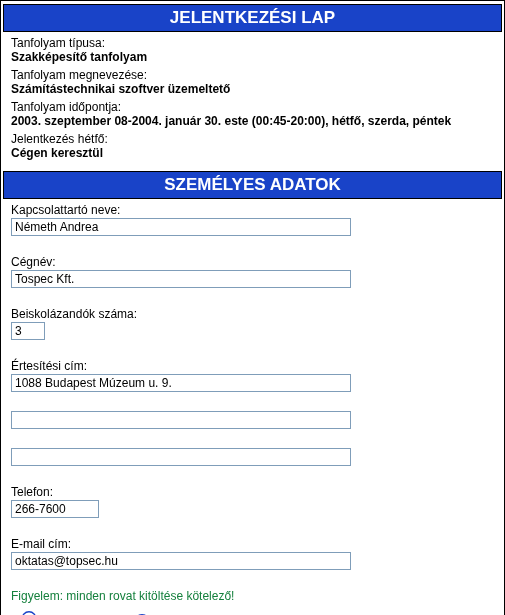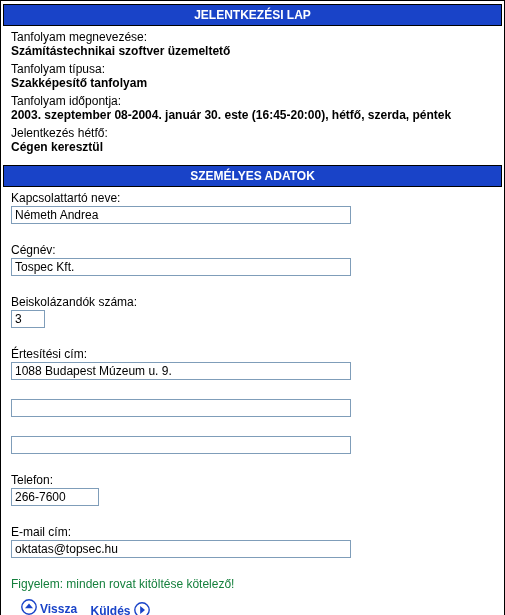--- a/index.html
+++ b/index.html
@@ -11,21 +11,21 @@
   }
   .page {
     width: 505px;
     border: 1px solid #000;
     box-sizing: border-box;
     padding: 0 2px 2px 2px;
   }
   .section-header {
     background: #1943c8;
     color: #fff;
-    font-size: 12px;
+    font-size: 17px;
     font-weight: bold;
     text-align: center;
     padding: 3px 0;
     margin: 3px 0 4px 0;
     border: 1px solid #000;
   }
   .info-block {
     padding: 0 8px 4px 8px;
   }
   .info-block .row {
@@ -94,30 +94,30 @@
 </style>
 </head>
 <body>
 
 <div class="page">
 
   <div class="section-header">JELENTKEZÉSI LAP</div>
 
   <div class="info-block">
     <div class="row">
+      <span class="label">Tanfolyam típusa:</span>
+      <span class="value">Szakképesítő tanfolyam</span>
+    </div>
+    <div class="row">
       <span class="label">Tanfolyam megnevezése:</span>
       <span class="value">Számítástechnikai szoftver üzemeltető</span>
     </div>
     <div class="row">
-      <span class="label">Tanfolyam típusa:</span>
-      <span class="value">Szakképesítő tanfolyam</span>
-    </div>
-    <div class="row">
       <span class="label">Tanfolyam időpontja:</span>
-      <span class="value">2003. szeptember 08-2004. január 30. este (16:45-20:00), hétfő, szerda, péntek</span>
+      <span class="value">2003. szeptember 08-2004. január 30. este (00:45-20:00), hétfő, szerda, péntek</span>
     </div>
     <div class="row">
       <span class="label">Jelentkezés hétfő:</span>
       <span class="value">Cégen keresztül</span>
     </div>
   </div>
 
   <div class="section-header">SZEMÉLYES ADATOK</div>
 
   <div class="form-block">

